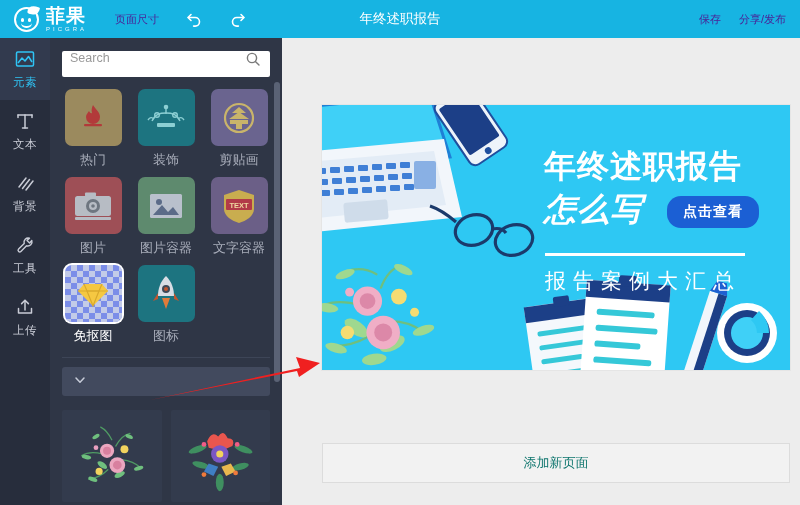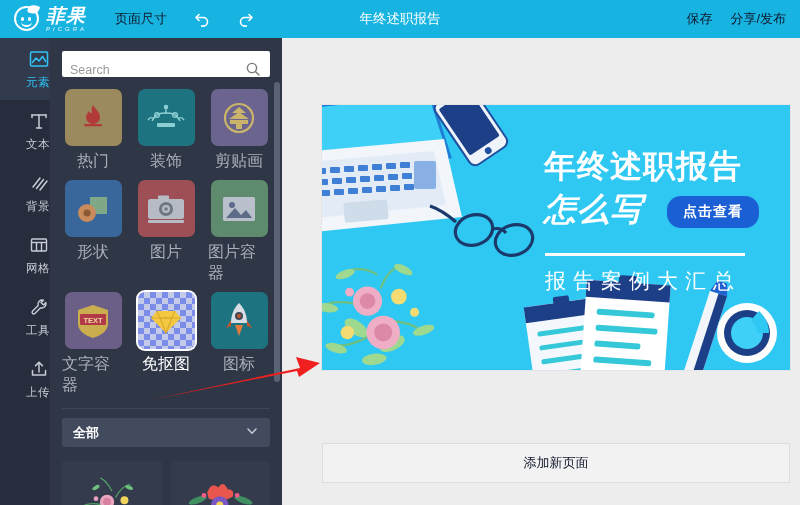--- a/index.html
+++ b/index.html
@@ -10,21 +10,21 @@
     background: #ededed;
   }
   #app { position: relative; width: 800px; height: 505px; }
 
   
   .header {
     position: absolute; left: 0; top: 0; width: 800px; height: 38px;
     background: #17b4e2;
     display: flex; align-items: center;
   }
-  .logo-wrap { display: flex; align-items: flex-start; margin-left: 14px; font-style: italic; }
+  .logo-wrap { display: flex; align-items: flex-end; margin-left: 14px; }
   .logo-mark {
     width: 25px; height: 25px; border-radius: 50%;
     border: 2px solid #ffffff; position: relative;
     background: #17b4e2;
   }
   .logo-mark .eye-l, .logo-mark .eye-r {
     position: absolute; width: 3.5px; height: 3.5px; border-radius: 50%;
     background: #ffffff; top: 9px;
   }
   .logo-mark .eye-l { left: 4.5px; }
@@ -41,21 +41,21 @@
   .logo-text { margin-left: 7px; line-height: 1; }
   .logo-cn {
     font-size: 19px; font-weight: bold; color: #ffffff; letter-spacing: 1px;
     display: block;
   }
   .logo-en {
     font-size: 6px; color: #ffffff; letter-spacing: 3px; display: block;
     margin-top: 1px; opacity: .92; text-align: center;
   }
   .hdr-item {
-    color: #0f172a; font-size: 13px; cursor: pointer;
+    color: #4c1d95; font-size: 11px; cursor: pointer;
   }
   .hdr-pagesize { margin-left: 28px; }
   .hdr-icon {
     margin-left: 26px; width: 18px; height: 18px;
     display: inline-flex; align-items: center; justify-content: center;
     cursor: pointer;
   }
   .hdr-title {
     position: absolute; left: 0; top: 0; width: 800px; height: 38px;
     display: flex; align-items: center; justify-content: center;
@@ -66,21 +66,21 @@
     display: flex; align-items: center; gap: 18px;
   }
 
   
   .rail {
     position: absolute; left: 0; top: 38px; width: 50px; height: 467px;
     background: #272d3c;
   }
   .rail-item {
     width: 50px; height: 62px;
-    display: flex; flex-direction: column; align-items: flex-end;
+    display: flex; flex-direction: column; align-items: center;
     justify-content: center; gap: 5px;
     cursor: pointer; color: #c9ccd6;
   }
   .rail-item.active { background: #323a4e; color: #2fc4f5; }
   .rail-ico { width: 22px; height: 22px; display: block; }
   .rail-label { font-size: 11.5px; letter-spacing: .5px; }
 
   
   .panel {
     position: absolute; left: 50px; top: 38px; width: 232px; height: 467px;
@@ -88,42 +88,42 @@
     overflow: hidden;
   }
   .panel-scroll-thumb {
     position: absolute; right: 2px; top: 44px; width: 6px; height: 300px;
     background: #5a6275; border-radius: 3px; cursor: pointer;
   }
 
   .search-box {
     position: relative; margin: 13px 12px 0 12px; height: 26px;
     background: #ffffff; border-radius: 2px;
-    display: flex; align-items: flex-end;
+    display: flex; align-items: flex-start;
   }
   .search-box input {
     flex: 1; border: none; outline: none; background: transparent;
     font-size: 12.5px; color: #666; padding: 0 8px;
     font-family: "Liberation Sans", sans-serif;
   }
   .search-box input::placeholder { color: #999; }
   .search-ico { width: 22px; margin-right: 6px; display: flex; align-items: center; justify-content: center; cursor: pointer; }
 
   .cat-grid {
     margin: 12px 12px 0 12px;
     display: grid; grid-template-columns: repeat(3, 1fr); gap: 8px 11px;
   }
   .cat-cell { display: flex; flex-direction: column; align-items: center; cursor: pointer; }
   .cat-tile {
     width: 57px; height: 57px; border-radius: 7px;
     display: flex; align-items: center; justify-content: center;
     position: relative; overflow: hidden;
   }
   .cat-cell.active .cat-tile { box-shadow: 0 0 0 2px #ffffff; }
-  .cat-label { font-size: 16px; color: #a8adba; margin-top: 5px; }
+  .cat-label { font-size: 13px; color: #a8adba; margin-top: 5px; }
   .cat-cell.active .cat-label { color: #ffffff; }
 
   .checker {
     position: absolute; inset: 0;
     background-image:
       linear-gradient(45deg, #c3cbe8 25%, transparent 25%, transparent 75%, #c3cbe8 75%),
       linear-gradient(45deg, #c3cbe8 25%, transparent 25%, transparent 75%, #c3cbe8 75%);
     background-size: 12px 12px;
     background-position: 0 0, 6px 6px;
   }
@@ -156,21 +156,21 @@
   }
   .banner {
     position: absolute; left: 40px; top: 67px; width: 468px; height: 265px;
     background: #2ec8f3; overflow: hidden;
     box-shadow: 0 0 0 1px rgba(0,0,0,.03);
   }
   .add-page {
     position: absolute; left: 40px; top: 405px; width: 468px; height: 40px;
     border: 1px solid #dcdcdc; background: #f2f2f2;
     display: flex; align-items: center; justify-content: center;
-    color: #0f172a; font-size: 13px; cursor: pointer;
+    color: #0f766e; font-size: 13px; cursor: pointer;
   }
 
   
   .bn-title1 {
     position: absolute; left: 222px; top: 45px;
     font-size: 32px; font-weight: bold; color: #ffffff;
     letter-spacing: 1px; line-height: 1;
   }
   .bn-title2 {
     position: absolute; left: 222px; top: 88px;
@@ -268,31 +268,20 @@
       <span class="rail-ico">
         <svg width="22" height="22" viewBox="0 0 22 22" fill="none" stroke="#c9ccd6" stroke-width="1.5" stroke-linecap="round">
           <path d="M5 15 L12 6"></path>
             <path d="M8.5 16.5 L15.5 7.5"></path>
             <path d="M12 18 L19 9"></path>
         </svg>
       </span>
       <span class="rail-label">背景</span>
     </div>
 
-    <div class="rail-item">
-      <span class="rail-ico">
-        <svg width="22" height="22" viewBox="0 0 22 22" fill="none" stroke="#c9ccd6" stroke-width="1.4">
-          <rect x="3.5" y="5" width="15" height="12" rx="1"></rect>
-          <path d="M3.5 8.5 H18.5"></path>
-            <path d="M8.5 8.5 V17"></path>
-            <path d="M13.5 8.5 V17"></path>
-        </svg>
-      </span>
-      <span class="rail-label">网格</span>
-    </div>
 
     <div class="rail-item">
       <span class="rail-ico">
         <svg width="22" height="22" viewBox="0 0 22 22" fill="none" stroke="#c9ccd6" stroke-width="1.4" stroke-linecap="round" stroke-linejoin="round">
           <path d="M15.5 4.2 a4.2 4.2 0 0 0-5.3 5.3 L4.6 15.1 a1.6 1.6 0 0 0 2.3 2.3 l5.6-5.6 a4.2 4.2 0 0 0 5.3-5.3 L15.6 9 l-2.6-2.6 z"></path>
         </svg>
       </span>
       <span class="rail-label">工具</span>
     </div>
 
@@ -354,30 +343,20 @@
             <circle cx="20" cy="20" r="14" fill="none" stroke="#c9b46a" stroke-width="2.2"></circle>
             <path d="M20 9 L27 15 H13 Z" fill="#c9b46a"></path>
             <path d="M20 14 L30 21 H10 Z" fill="#c9b46a"></path>
             <rect x="11" y="22" width="18" height="4" fill="#c9b46a"></rect>
             <rect x="17" y="26" width="6" height="5" fill="#c9b46a"></rect>
           </svg>
         </div>
         <div class="cat-label">剪贴画</div>
       </div>
 
-      <div class="cat-cell">
-        <div class="cat-tile" style="background:#39679b">
-          <svg width="40" height="40" viewBox="0 0 40 40">
-            <rect x="17" y="8" width="17" height="17" fill="#7fa886"></rect>
-            <circle cx="14" cy="24" r="9" fill="#c98a5c"></circle>
-            <circle cx="14" cy="24" r="3.6" fill="#8b5a34"></circle>
-          </svg>
-        </div>
-        <div class="cat-label">形状</div>
-      </div>
 
       <div class="cat-cell">
         <div class="cat-tile" style="background:#9e4f56">
           <svg width="42" height="32" viewBox="0 0 42 32">
             <rect x="3" y="6" width="36" height="20" rx="2.5" fill="#b7bcc4"></rect>
             <rect x="13" y="2.5" width="11" height="4" rx="1" fill="#b7bcc4"></rect>
             <circle cx="21" cy="16" r="7" fill="#6e7680"></circle>
             <circle cx="21" cy="16" r="4" fill="#b7bcc4"></circle>
             <circle cx="21" cy="16" r="1.8" fill="#6e7680"></circle>
             <rect x="3" y="27" width="36" height="3" rx="1" fill="#b7bcc4"></rect>
@@ -432,21 +411,20 @@
             <path d="M11 25 h8 l-4 11 z" fill="#e07b3a"></path>
           </svg>
         </div>
         <div class="cat-label">图标</div>
       </div>
     </div>
 
     <div class="divider-line"></div>
 
     <div class="dropdown">
-      <span class="dropdown-label">全部</span>
       <span>
         <svg width="14" height="14" viewBox="0 0 14 14" fill="none" stroke="#c7ccd8" stroke-width="1.5" stroke-linecap="round" stroke-linejoin="round">
           <path d="M3 5 L7 9.2 L11 5"></path>
         </svg>
       </span>
     </div>
 
     <div class="thumb-grid">
 
       <div class="thumb">

